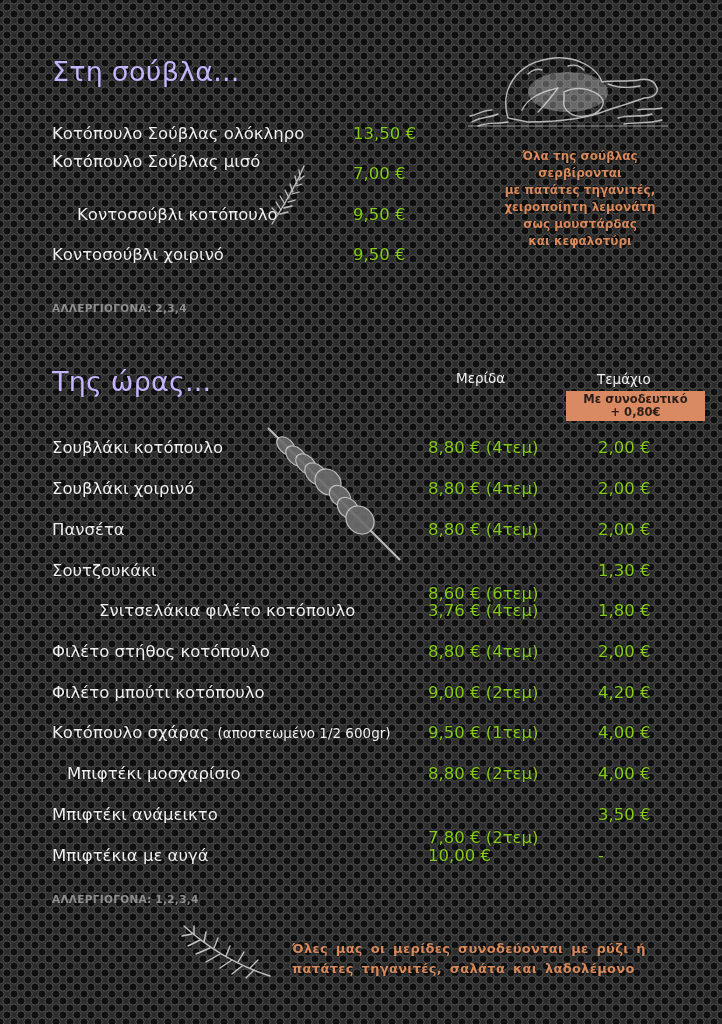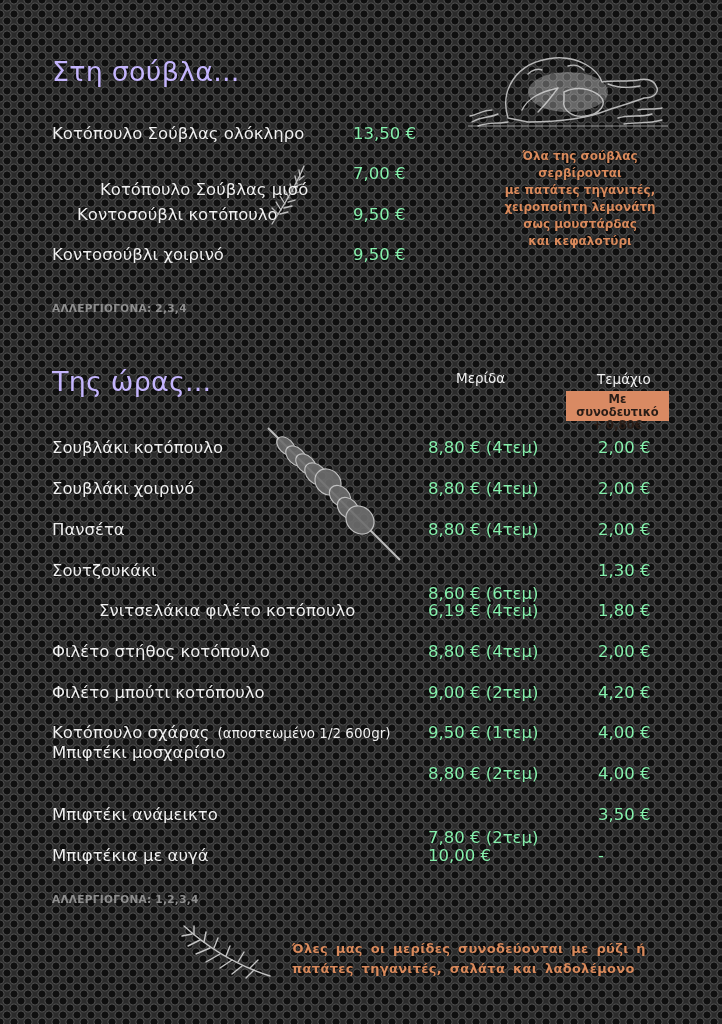--- a/index.html
+++ b/index.html
@@ -42,21 +42,21 @@
       white-space: nowrap;
       text-shadow: 0 0 2px rgba(0,0,0,0.8);
     }
     .item .note {
       font-size: 13.5px;
       margin-left: 8px;
     }
     .price {
       position: absolute;
       font-size: 16.5px;
-      color: #86efac;
+      color: #84cc16;
       white-space: nowrap;
       text-shadow: 0 0 2px rgba(0,0,0,0.8);
     }
     .allergens {
       position: absolute;
       left: 52px;
       font-size: 10.5px;
       font-weight: bold;
       color: #8f8f8f;
       letter-spacing: 0.3px;
@@ -78,21 +78,21 @@
     .col-header {
       position: absolute;
       font-size: 13.5px;
       color: #f0f0f0;
       white-space: nowrap;
     }
     .side-badge {
       position: absolute;
       left: 566px;
       top: 391px;
-      width: 103px;
+      width: 139px;
       height: 30px;
       background: #d98a63;
       color: #2a1d17;
       font-size: 11.5px;
       font-weight: bold;
       line-height: 13px;
       text-align: center;
       padding-top: 2px;
       box-sizing: border-box;
     }
@@ -137,21 +137,21 @@
     <path d="M4 60 C14 44 26 26 36 2"></path>
     <path d="M10 50 L4 44 M13 46 L8 38 M17 40 L12 32 M21 34 L17 26 M25 28 L22 20 M29 20 L27 12 M32 14 L31 6"></path>
     <path d="M12 50 L20 48 M16 44 L24 42 M20 38 L27 36 M24 30 L31 28 M28 22 L34 20 M31 16 L36 12"></path>
   </g>
 </svg>
 
 <div>
   <div class="item" style="top:124px;">Κοτόπουλο Σούβλας ολόκληρο</div>
   <div class="price" style="left:353px; top:124px;">13,50 €</div>
 
-  <div class="item" style="top:180px;padding-left:48px;">Κοτόπουλο Σούβλας μισό</div>
+  <div class="item" style="top:152px;">Κοτόπουλο Σούβλας μισό</div>
   <div class="price" style="left:353px; top:164px;">7,00 €</div>
 
   <div class="item" style="top:205px;margin-left:25px;">Κοντοσούβλι κοτόπουλο</div>
   <div class="price" style="left:353px; top:205px;">9,50 €</div>
 
   <div class="item" style="top:245px;">Κοντοσούβλι χοιρινό</div>
   <div class="price" style="left:353px; top:245px;">9,50 €</div>
 </div>
 
 <div class="allergens" style="top:302px;">ΑΛΛΕΡΓΙΟΓΟΝΑ: 2,3,4</div>
@@ -200,38 +200,38 @@
 
   <div class="item" style="top:520px;">Πανσέτα</div>
   <div class="price" style="left:428px; top:520px;">8,80 € (4τεμ)</div>
   <div class="price" style="left:598px; top:520px;">2,00 €</div>
 
   <div class="item" style="top:561px;">Σουτζουκάκι</div>
   <div class="price" style="left:428px; top:584px;">8,60 € (6τεμ)</div>
   <div class="price" style="left:598px; top:561px;">1,30 €</div>
 
   <div class="item" style="top:601px;margin-left:47px;">Σνιτσελάκια φιλέτο κοτόπουλο</div>
-  <div class="price" style="left:428px; top:601px;">6,19 € (4τεμ)</div>
+  <div class="price" style="left:428px; top:601px;">3,76 € (4τεμ)</div>
   <div class="price" style="left:598px; top:601px;">1,80 €</div>
 
   <div class="item" style="top:642px;">Φιλέτο στήθος κοτόπουλο</div>
   <div class="price" style="left:428px; top:642px;">8,80 € (4τεμ)</div>
   <div class="price" style="left:598px; top:642px;">2,00 €</div>
 
   <div class="item" style="top:683px;">Φιλέτο μπούτι κοτόπουλο</div>
   <div class="price" style="left:428px; top:683px;">9,00 € (2τεμ)</div>
   <div class="price" style="left:598px; top:683px;">4,20 €</div>
 
   <div class="item" style="top:723px;">
     <span>Κοτόπουλο σχάρας</span><span class="note">(αποστεωμένο 1/2 600gr)</span>
   </div>
   <div class="price" style="left:428px; top:723px;">9,50 € (1τεμ)</div>
   <div class="price" style="left:598px; top:723px;">4,00 €</div>
 
-  <div class="item" style="top:743px;">Μπιφτέκι μοσχαρίσιο</div>
+  <div class="item" style="top:764px;margin-left:15px;">Μπιφτέκι μοσχαρίσιο</div>
   <div class="price" style="left:428px; top:764px;">8,80 € (2τεμ)</div>
   <div class="price" style="left:598px; top:764px;">4,00 €</div>
 
   <div class="item" style="top:805px;">Μπιφτέκι ανάμεικτο</div>
   <div class="price" style="left:428px; top:828px;">7,80 € (2τεμ)</div>
   <div class="price" style="left:598px; top:805px;">3,50 €</div>
 
   <div class="item" style="top:846px;">Μπιφτέκια με αυγά</div>
   <div class="price" style="left:428px; top:846px;">10,00 €</div>
   <div class="price" style="left:598px; top:846px;">-</div>

